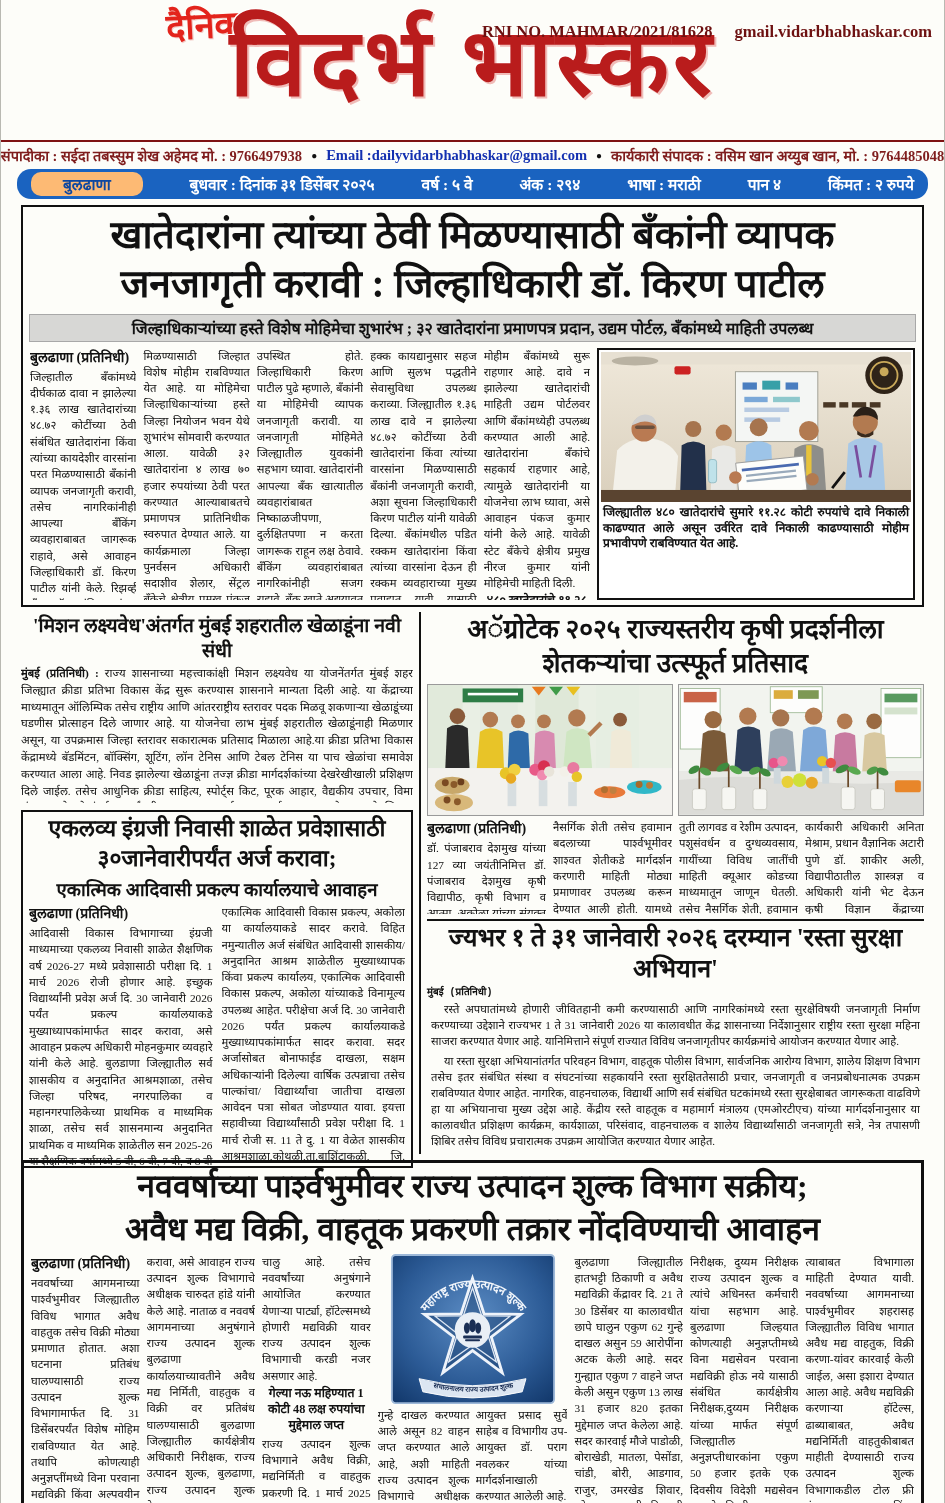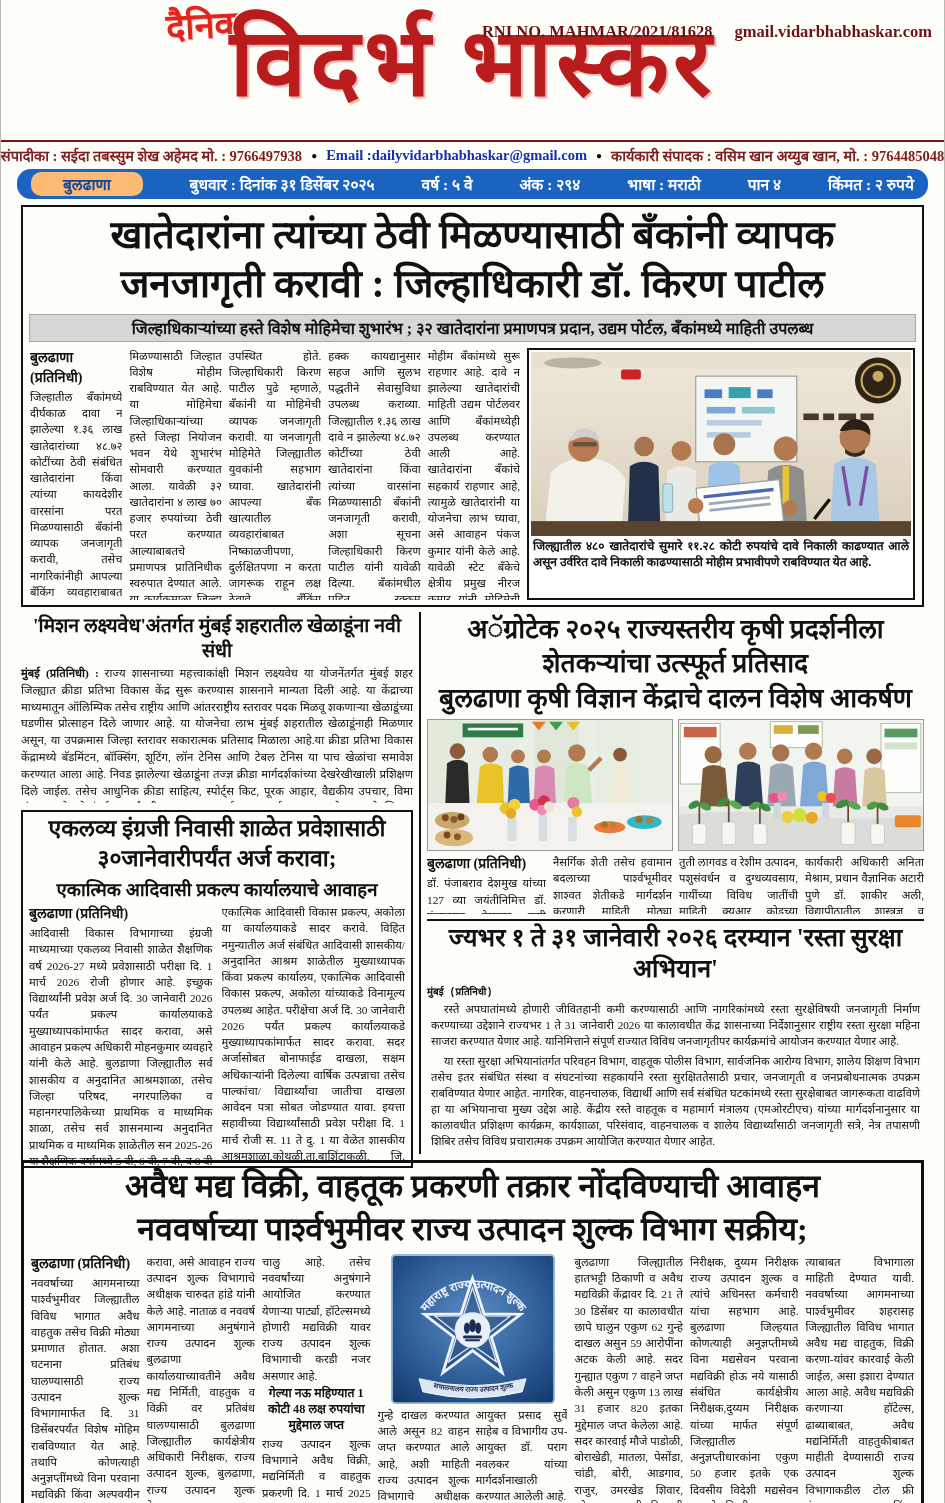--- a/index.html
+++ b/index.html
@@ -26,21 +26,21 @@
   .loc{background:#fdba74;color:#0d47a1;border-radius:10px;padding:1px 32px;}
   
   .lead-box{margin:6px 20px 0;border:2px solid #101010;box-sizing:border-box;}
   .lead-head{font-size:39px;font-weight:800;text-align:center;line-height:1.25;padding:4px 6px 0;}
   .lead-sub{background:#d7d7d5;border:1px solid #a8a8a8;margin:5px 6px 3px;font-weight:700;font-size:16px;
             text-align:center;padding:2px 4px;}
   .lead-body{display:flex;gap:7px;padding:3px 7px 5px;height:252px;overflow:hidden;}
   .col{flex:1;font-size:11.3px;line-height:1.44;text-align:justify;overflow:hidden;}
   .byline{display:block;font-weight:800;font-size:14px;padding-bottom:1px;}
   .colsub{font-weight:800;text-align:center;font-size:12.3px;line-height:1.3;padding:2px 0;}
-  .photo-block{width:388px;flex:none;border:2px solid #111;padding:2px;box-sizing:border-box;background:#fff;}
+  .photo-block{width:318px;flex:none;border:2px solid #111;padding:2px;box-sizing:border-box;background:#fff;}
   .photo-block svg{display:block;width:100%;}
   .caption{font-size:12px;font-weight:700;line-height:1.3;padding:3px 2px 1px;text-align:justify;}
   
   .midwrap{margin:5px 20px 0;display:flex;height:542px;}
   .leftcol{width:400px;flex:none;border-right:2px solid #111;padding-right:6px;box-sizing:border-box;}
   .mission-head{font-size:19.5px;font-weight:800;text-align:center;line-height:1.3;padding:1px 0 2px;}
   .mission-body{font-size:11.4px;line-height:1.47;text-align:justify;height:138px;overflow:hidden;}
   .ekl-box{border:2px solid #111;margin-top:7px;height:358px;padding:2px 6px;box-sizing:border-box;overflow:hidden;}
   .ekl-h1{font-size:23px;font-weight:800;text-align:center;line-height:1.3;}
   .ekl-h2{font-size:18.5px;font-weight:800;text-align:center;padding:2px 0 3px;}
@@ -217,21 +217,20 @@
             <span>आदिवासी विकास विभागाच्या इंग्रजी माध्यमाच्या एकलव्य निवासी शाळेत शैक्षणिक वर्ष 2026-27 मध्ये प्रवेशासाठी परीक्षा दि. 1 मार्च 2026 रोजी होणार आहे. इच्छुक विद्यार्थ्यांनी प्रवेश अर्ज दि. 30 जानेवारी 2026 पर्यंत प्रकल्प कार्यालयाकडे मुख्याध्यापकांमार्फत सादर करावा, असे आवाहन प्रकल्प अधिकारी मोहनकुमार व्यवहारे यांनी केले आहे. बुलडाणा जिल्ह्यातील सर्व शासकीय व अनुदानित आश्रमशाळा, तसेच जिल्हा परिषद, नगरपालिका व महानगरपालिकेच्या प्राथमिक व माध्यमिक शाळा, तसेच सर्व शासनमान्य अनुदानित प्राथमिक व माध्यमिक शाळेतील सन 2025-26 या शैक्षणिक वर्षामध्ये 5 वी, 6 वी, 7 वी, व 8 वी मध्ये शिकत असलेल्या अनुसूचित जमातीचे विद्यार्थी सदर स्पर्धा परिक्षेसाठी पात्र राहतील. या सर्व शाळांतील मुख्याध्यापकांनी प्रवेश परीक्षेचे आवेदन पत्र विद्यार्थ्यांकडून भरुन घेऊन प्रकल्प अधिकारी,</span>
           </div>
           <div class="col">एकात्मिक आदिवासी विकास प्रकल्प, अकोला या कार्यालयाकडे सादर करावे. विहित नमुन्यातील अर्ज संबंधित आदिवासी शासकीय/अनुदानित आश्रम शाळेतील मुख्याध्यापक किंवा प्रकल्प कार्यालय, एकात्मिक आदिवासी विकास प्रकल्प, अकोला यांच्याकडे विनामूल्य उपलब्ध आहेत. परीक्षेचा अर्ज दि. 30 जानेवारी 2026 पर्यंत प्रकल्प कार्यालयाकडे मुख्याध्यापकांमार्फत सादर करावा. सदर अर्जासोबत बोनाफाईड दाखला, सक्षम अधिकाऱ्यांनी दिलेल्या वार्षिक उत्पन्नाचा तसेच पाल्कांचा/ विद्यार्थ्यांचा जातीचा दाखला आवेदन पत्रा सोबत जोडण्यात यावा. इयत्ता सहावीच्या विद्यार्थ्यांसाठी प्रवेश परीक्षा दि. 1 मार्च रोजी स. 11 ते दु. 1 या वेळेत शासकीय आश्रमशाळा,कोथळी,ता.बाशिंटाकळी, जि. अकोला येथे होईल. इयत्ता सातवी ते नववीच्या विद्यार्थ्यांसाठी परीक्षा दि. 1 मार्च रोजी सकाळी 11 ते दु. 2 या वेळेत शासकीय आश्रमशाळा, घाटबोरी, ता. मेहकर, जि. बुलडाणा येथे होणार आहे, अशी माहिती प्रकल्प अधिकारी यांनी कळवली आहे.</div>
         </div>
       </div>
     </div>
 
     <div class="rightcol">
       <div class="agro-head">
         <div>अॅग्रोटेक २०२५ राज्यस्तरीय कृषी प्रदर्शनीला शेतकऱ्यांचा उत्स्फूर्त प्रतिसाद</div>
-        <div>बुलढाणा कृषी विज्ञान केंद्राचे दालन विशेष आकर्षण</div>
       </div>
 
       <div class="photos">
         <div class="photo">
 
           <svg viewBox="0 0 282 150" preserveAspectRatio="xMidYMid slice">
             <rect width="282" height="150" fill="#e9efe4"></rect>
             <g opacity="0.7">
                 <rect x="0" y="0" width="40" height="96" fill="#dfe8d8"></rect>
                 <rect x="60" y="0" width="44" height="96" fill="#e4ece0"></rect>
@@ -397,22 +396,22 @@
         <div class="road-head">ज्यभर १ ते ३१ जानेवारी २०२६ दरम्यान 'रस्ता सुरक्षा अभियान'</div>
         <div class="road-byline">मुंबई (प्रतिनिधी)</div>
         <p>रस्ते अपघातांमध्ये होणारी जीवितहानी कमी करण्यासाठी आणि नागरिकांमध्ये रस्ता सुरक्षेविषयी जनजागृती निर्माण करण्याच्या उद्देशाने राज्यभर 1 ते 31 जानेवारी 2026 या कालावधीत केंद्र शासनाच्या निर्देशानुसार राष्ट्रीय रस्ता सुरक्षा महिना साजरा करण्यात येणार आहे. यानिमित्ताने संपूर्ण राज्यात विविध जनजागृतीपर कार्यक्रमांचे आयोजन करण्यात येणार आहे.</p>
         <p>या रस्ता सुरक्षा अभियानांतर्गत परिवहन विभाग, वाहतूक पोलीस विभाग, सार्वजनिक आरोग्य विभाग, शालेय शिक्षण विभाग तसेच इतर संबंधित संस्था व संघटनांच्या सहकार्याने रस्ता सुरक्षिततेसाठी प्रचार, जनजागृती व जनप्रबोधनात्मक उपक्रम राबविण्यात येणार आहेत. नागरिक, वाहनचालक, विद्यार्थी आणि सर्व संबंधित घटकांमध्ये रस्ता सुरक्षेबाबत जागरूकता वाढविणे हा या अभियानाचा मुख्य उद्देश आहे. केंद्रीय रस्ते वाहतूक व महामार्ग मंत्रालय (एमओरटीएच) यांच्या मार्गदर्शनानुसार या कालावधीत प्रशिक्षण कार्यक्रम, कार्यशाळा, परिसंवाद, वाहनचालक व शालेय विद्यार्थ्यांसाठी जनजागृती सत्रे, नेत्र तपासणी शिबिर तसेच विविध प्रचारात्मक उपक्रम आयोजित करण्यात येणार आहेत.</p>
       </div>
     </div>
   </div>
 
   <div class="bottom-box">
     <div class="bot-h">
+      <div>नववर्षाच्या पार्श्वभुमीवर राज्य उत्पादन शुल्क विभाग सक्रीय;</div>
       <div>अवैध मद्य विक्री, वाहतूक प्रकरणी तक्रार नोंदविण्याची आवाहन</div>
-      <div>नववर्षाच्या पार्श्वभुमीवर राज्य उत्पादन शुल्क विभाग सक्रीय;</div>
     </div>
     <div class="bot-body">
       <div class="bcol">
         <span class="byline">बुलढाणा (प्रतिनिधी)</span>
         <span>नववर्षाच्या आगमनाच्या पार्श्वभुमीवर जिल्ह्यातील विविध भागात अवैध वाहतुक तसेच विक्री मोठ्या प्रमाणात होतात. अशा घटनाना प्रतिबंध घालण्यासाठी राज्य उत्पादन शुल्क विभागामार्फत दि. 31 डिसेंबरपर्यंत विशेष मोहिम राबविण्यात येत आहे. तथापि कोणत्याही अनुज्ञप्तींमध्ये विना परवाना मद्यविक्री किंवा अल्पवयीन तरुणांना दारु उपलब्ध होत असल्यास अशावर राज्य उत्पादन शुल्क विभागाकडून कडक कारवाई केली जाणार आहे. तसेच नागरिकांनादेखील काही तक्रारी असल्यास विभागाशी संपर्क</span>
       </div>
       <div class="bcol">करावा, असे आवाहन राज्य उत्पादन शुल्क विभागाचे अधीक्षक चारुदत हांडे यांनी केले आहे. नाताळ व नववर्ष आगमनाच्या अनुषंगाने राज्य उत्पादन शुल्क बुलढाणा कार्यालयाच्यावतीने अवैध मद्य निर्मिती, वाहतुक व विक्री वर प्रतिबंध घालण्यासाठी बुलढाणा जिल्ह्यातील कार्यक्षेत्रीय अधिकारी निरीक्षक, राज्य उत्पादन शुल्क, बुलढाणा, राज्य उत्पादन शुल्क देऊळगाव राजा व राज्य उत्पादन शुल्क खामगाव व राज्य उत्पादन शुल्क, भरारी पथक यांच्याकडून जिल्ह्यातील विविध हातभट्टी ठिकाण, अवैध मद्यविक्री केंद्रावर छापे टाकून कारवाई करणे</div>
       <div class="bcol">
         <span>चालु आहे. तसेच नववर्षांच्या अनुषंगाने आयोजित करण्यात येणाऱ्या पार्ट्या, हॉटेल्समध्ये होणारी मद्यविक्री यावर राज्य उत्पादन शुल्क विभागाची करडी नजर असणार आहे.</span>
         <div class="colsub">गेल्या नऊ महिण्यात 1 कोटी 48 लक्ष रुपयांचा मुद्देमाल जप्त</div>

